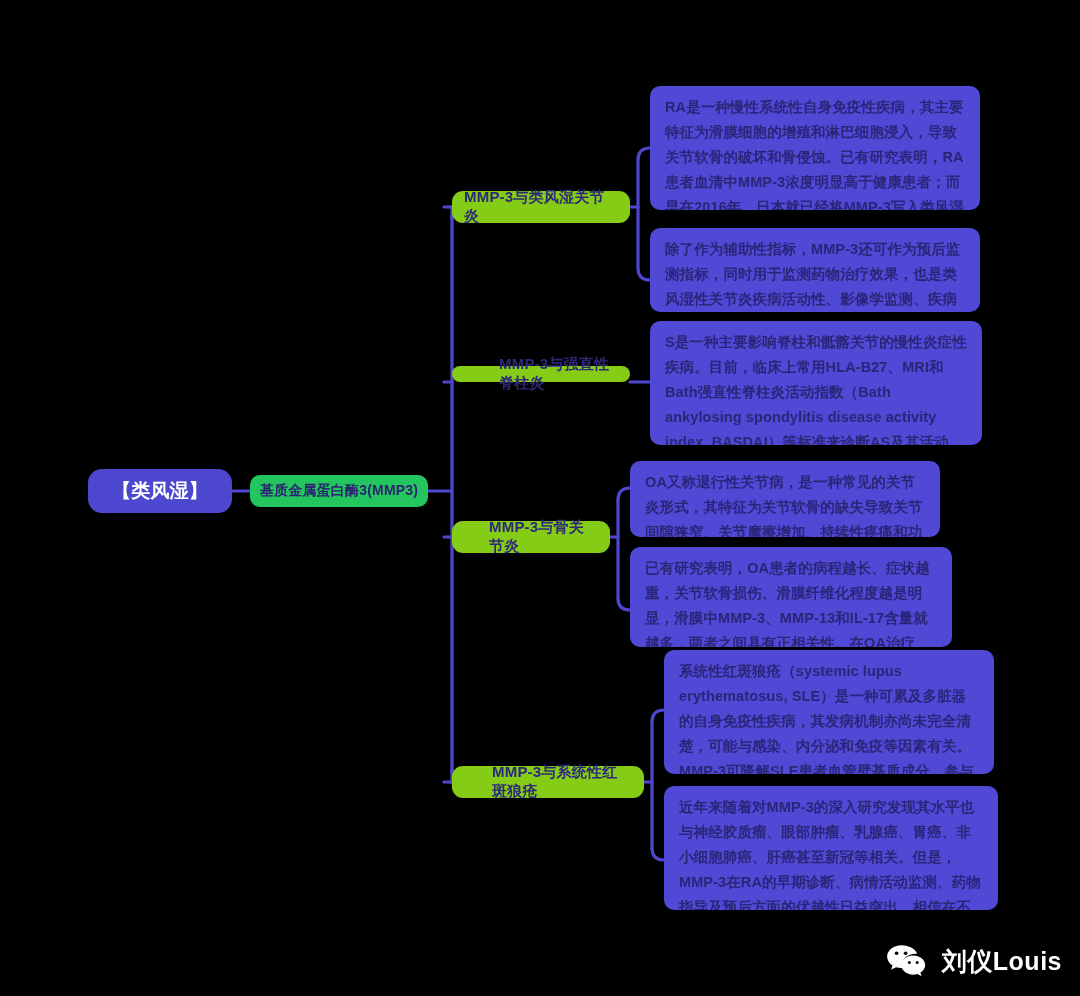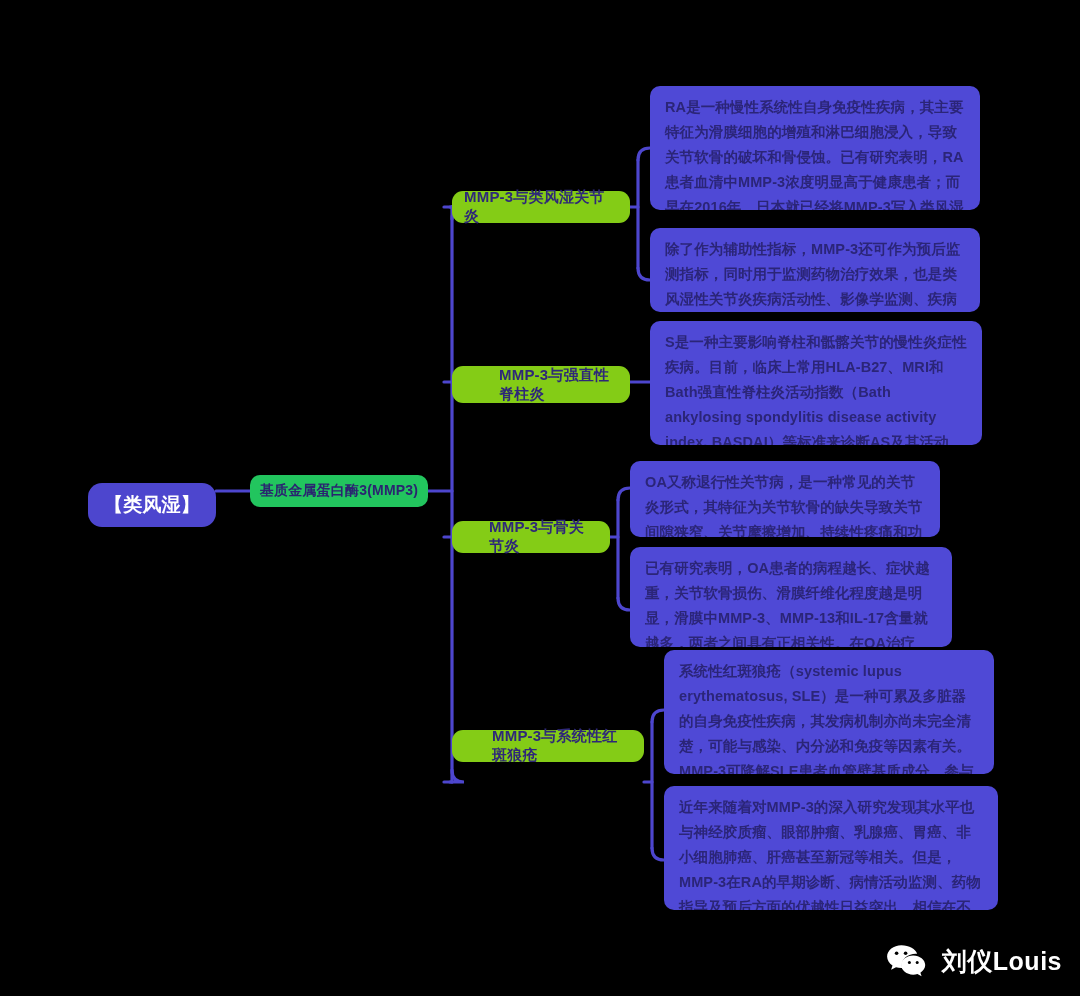--- a/index.html
+++ b/index.html
@@ -156,41 +156,41 @@
       <path d="M618,500 Q618,488 630,488"></path>
       <path d="M618,598 Q618,610 630,610"></path>
 
       <path d="M644,782 L652,782"></path>
       <path d="M652,722 L652,848"></path>
       <path d="M652,722 Q652,710 664,710"></path>
       <path d="M652,848 Q652,860 664,860"></path>
     </g>
   </svg>
 
-  <div class="node node-root" style="left:88px; top:469px; width:128px; height:44px;margin-top:14px;">
+  <div class="node node-root" style="left:88px; top:469px; width:144px; height:44px;">
     <span>【类风湿】</span>
   </div>
 
   <div class="node node-l2" style="left:250px; top:475px; width:178px; height:32px;">
     <span>基质金属蛋白酶3(MMP3)</span>
   </div>
 
   <div class="node node-l3" style="left:452px; top:191px; width:178px; height:32px;">
     <span>MMP-3与类风湿关节炎</span>
   </div>
 
-  <div class="node node-l3" style="left:452px; top:366px; width:178px; height:37px;padding-left:47px;">
+  <div class="node node-l3" style="left:452px; top:366px; width:178px; height:16px;padding-left:47px;">
     <span>MMP-3与强直性脊柱炎</span>
   </div>
 
   <div class="node node-l3" style="left:452px; top:521px; width:158px; height:32px;padding-left:37px;">
     <span>MMP-3与骨关节炎</span>
   </div>
 
-  <div class="node node-l3" style="left:452px; top:730px; width:192px; height:32px;padding-left:40px;">
+  <div class="node node-l3" style="left:452px; top:766px; width:192px; height:32px;padding-left:40px;">
     <span>MMP-3与系统性红斑狼疮</span>
   </div>
 
   <div class="card" style="left:650px; top:86px; width:330px; height:124px;">
     <span>RA是一种慢性系统性自身免疫性疾病，其主要特征为滑膜细胞的增殖和淋巴细胞浸入，导致关节软骨的破坏和骨侵蚀。已有研究表明，RA患者血清中MMP-3浓度明显高于健康患者；而早在2016年，日本就已经将MMP-3写入类风湿性关节炎诊疗指南。</span>
   </div>
 
   <div class="card" style="left:650px; top:228px; width:330px; height:84px;">
     <span>除了作为辅助性指标，MMP-3还可作为预后监测指标，同时用于监测药物治疗效果，也是类风湿性关节炎疾病活动性、影像学监测、疾病结局可预测性和治疗反应的可靠标志物</span>
   </div>

